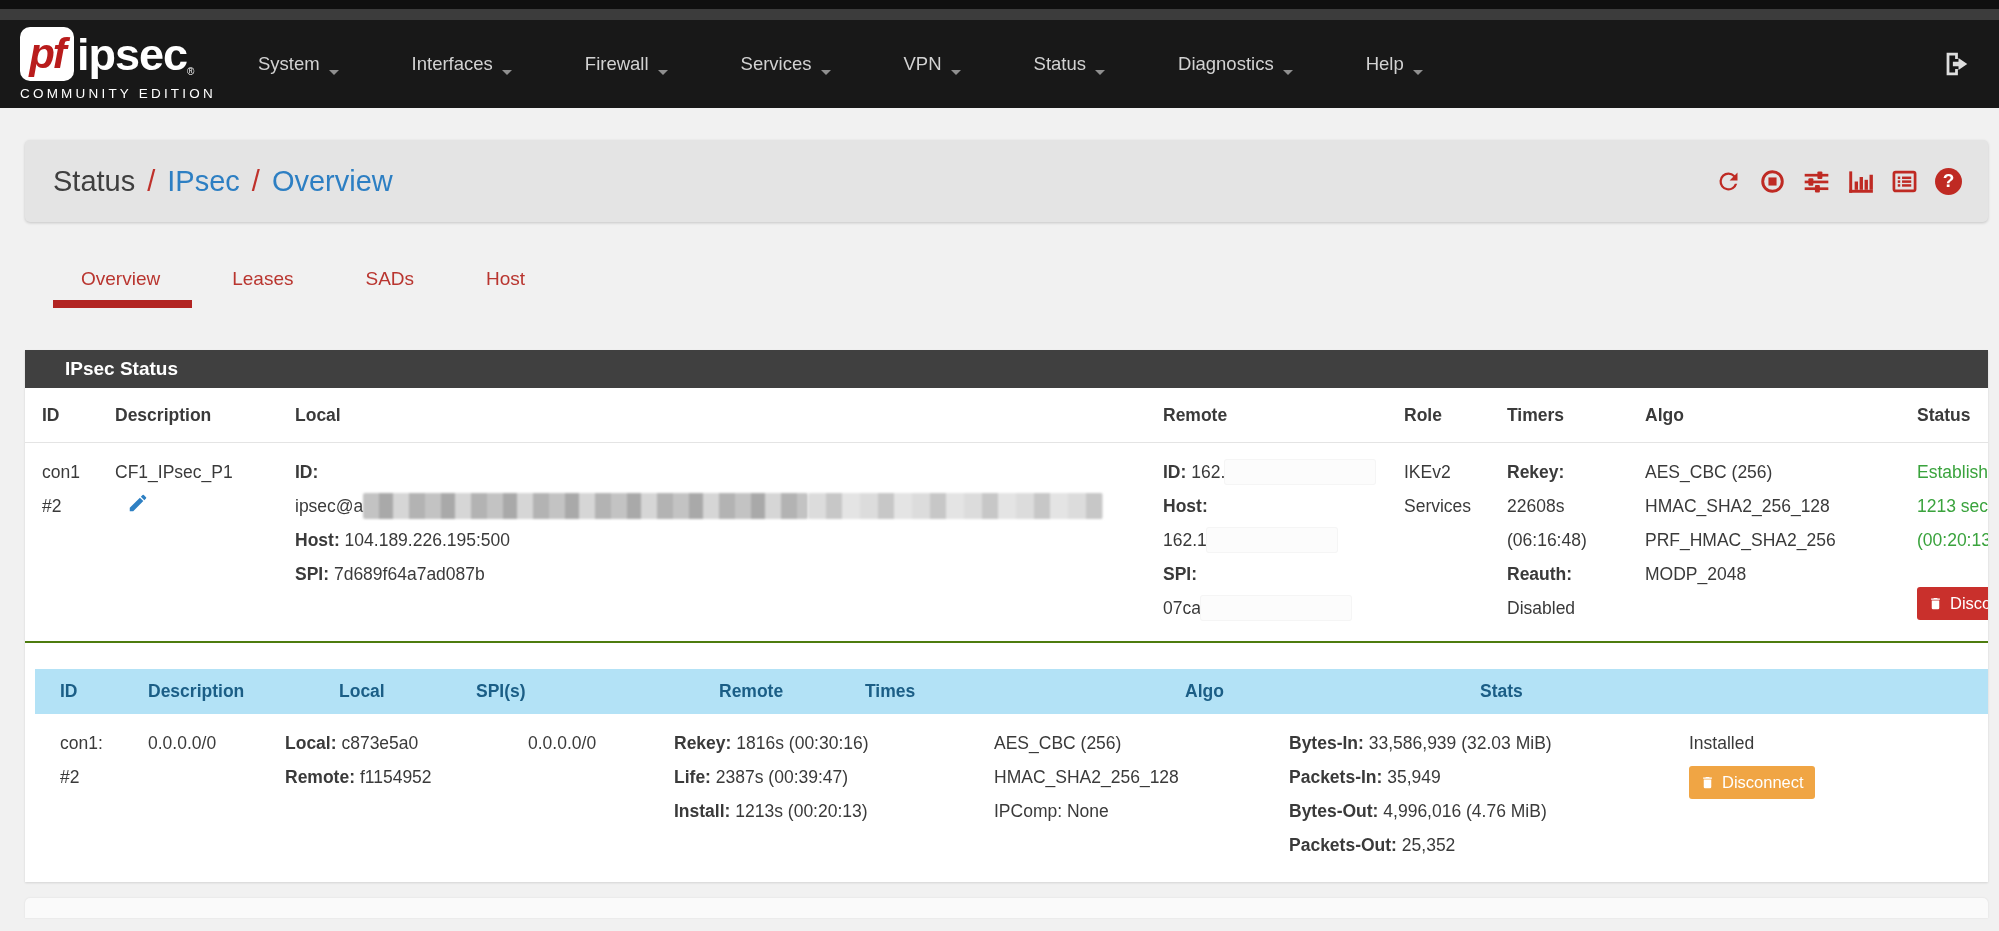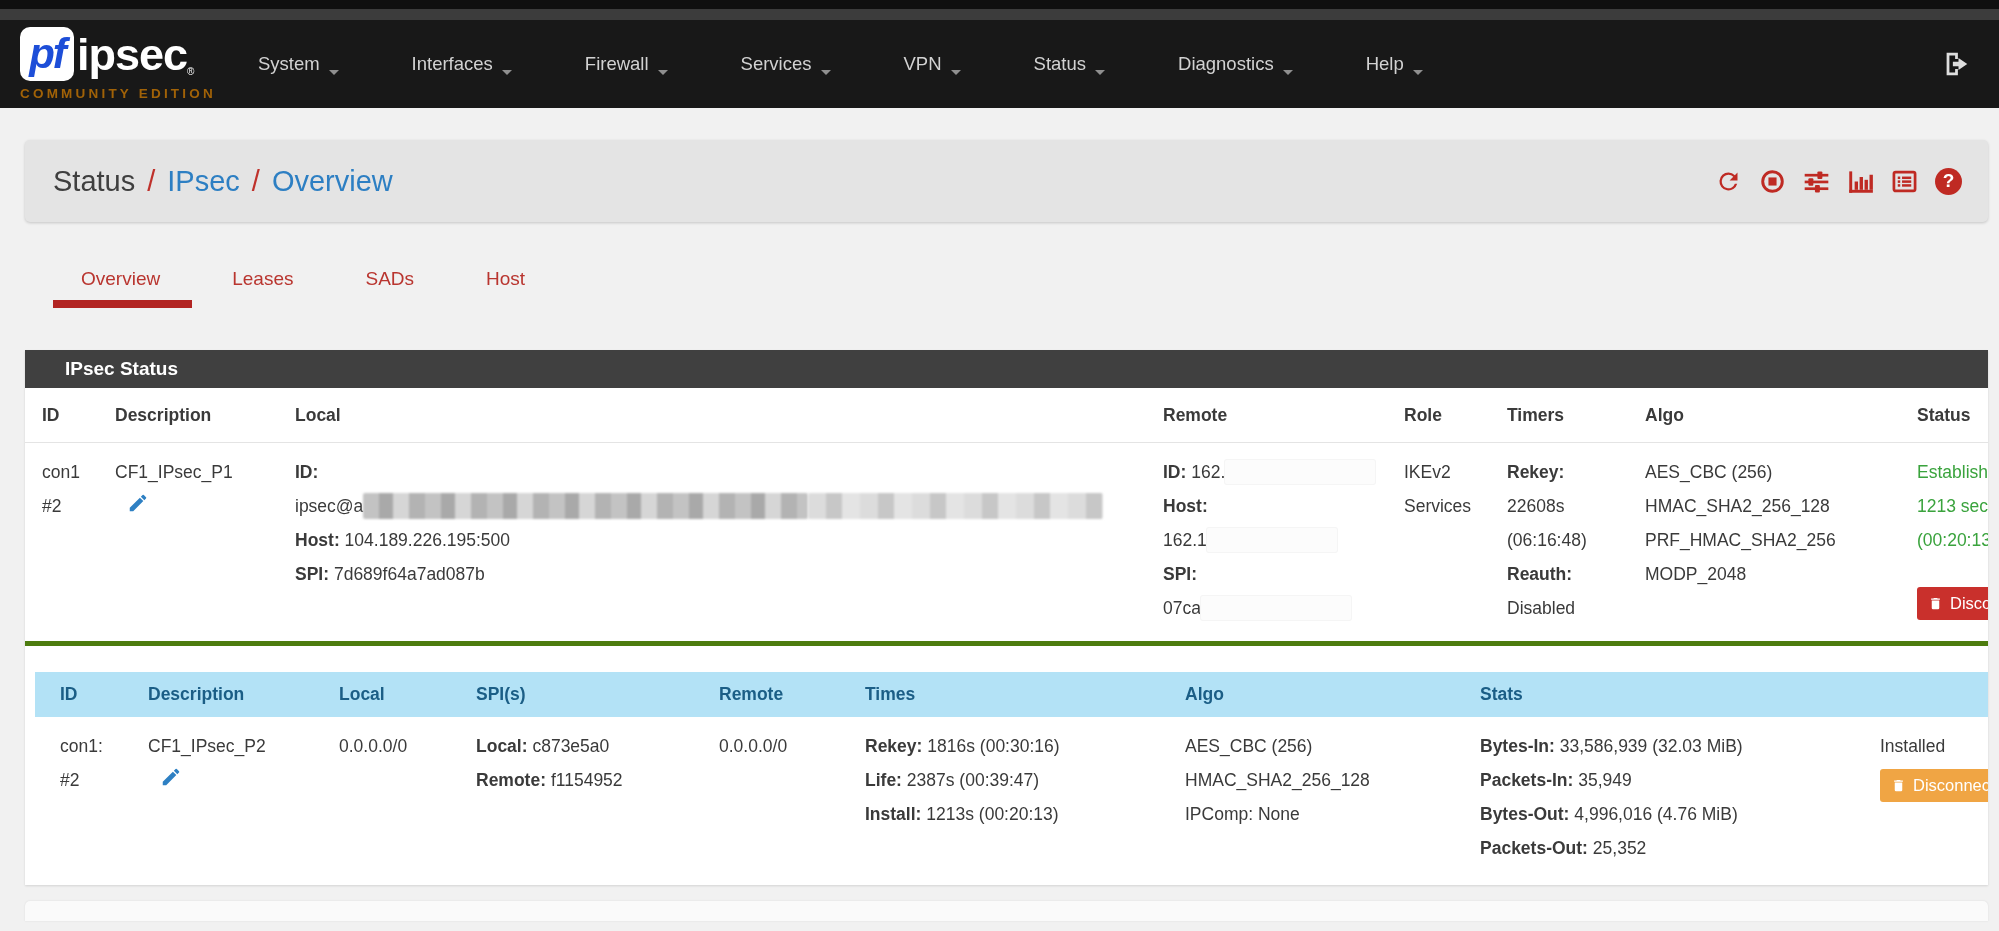--- a/index.html
+++ b/index.html
@@ -6,24 +6,24 @@
   html,body { width:1999px; height:931px; overflow:hidden; }
   body { background:#f1f1f1; font-family:"Liberation Sans", sans-serif; color:#3a3a3a; }
 
   
   .strip1 { height:9px; background:#101010; }
   .strip2 { height:11px; background:#3c3c3c; }
   .nav { height:88px; background:#181818; display:flex; align-items:center; padding:0 28px 0 20px; }
   .brand { display:flex; flex-direction:column; cursor:pointer; }
   .brand-row { display:flex; align-items:center; }
   .pf-box { width:54px; height:54px; background:#ffffff; border-radius:10px; display:flex; align-items:center; justify-content:center;
-            font-style:italic; font-weight:bold; font-size:42px; color:#1d4ed8; letter-spacing:-2px; }
+            font-style:italic; font-weight:bold; font-size:42px; color:#b91c1c; letter-spacing:-2px; }
   .sense { color:#fff; font-weight:bold; font-size:45px; letter-spacing:-1px; line-height:1; margin-left:3px; }
   .reg { color:#fff; font-size:10px; align-self:flex-end; margin-bottom:4px; }
-  .edition { color:#a16207; font-size:13.5px; font-weight:bold; letter-spacing:3.2px; margin-top:5px; }
+  .edition { color:#ffffff; font-size:13.5px; font-weight:normal; letter-spacing:3.2px; margin-top:5px; }
   .nav-items { display:flex; margin-left:42px; }
   .nav-item { margin-right:73px; color:#d2d2d2; font-size:18.5px; display:flex; align-items:flex-end; cursor:pointer; white-space:nowrap; }
   .caret { width:0; height:0; border-left:5px solid transparent; border-right:5px solid transparent; border-top:5px solid #8f8f8f; margin-left:9px; }
   .logout { margin-left:auto; cursor:pointer; display:flex; }
   .logout svg { width:30px; height:30px; fill:#dedede; }
 
   .container { width:1963px; margin-left:25px; }
 
   
   .crumbbar { margin-top:32px; height:82px; background:#e4e4e4; border-radius:5px; box-shadow:0 1px 3px rgba(0,0,0,.18);
@@ -41,21 +41,21 @@
   .tab { color:#b9352f; font-size:19px; padding-bottom:18px; position:relative; cursor:pointer; }
   .tab.active::after { content:""; position:absolute; left:-28px; right:-32px; bottom:0; height:8px; background:#b22422; }
 
   
   .panel { margin-top:42px; background:#fff; overflow:hidden; box-shadow:0 1px 2px rgba(0,0,0,.12); }
   .panel-header { height:38px; background:#404040; color:#fff; font-weight:bold; font-size:19px; display:flex; align-items:center; padding-left:40px; }
   .row { display:flex; }
   .c { padding:12px 0 16px 17px; font-size:17.5px; line-height:34px; }
   .h { font-weight:bold; line-height:20px; padding-top:17px; padding-bottom:17px; }
   .thead { border-bottom:1px solid #e4e4e4; }
-  .trow  { border-bottom:5px solid #4d7c0f; }
+  .trow  { border-bottom:2px solid #4d7c0f; }
   .c-id{width:73px} .c-desc{width:180px} .c-local{width:868px} .c-remote{width:241px}
   .c-role{width:103px} .c-timers{width:138px} .c-algo{width:272px}
   .c-status{flex:1; min-width:0; overflow:hidden; white-space:nowrap;}
   b.lbl { font-weight:bold; }
   .pencil { margin-top:2px; margin-left:12px; }
   .pencil svg { width:22px; height:22px; fill:#2e80c3; cursor:pointer; }
 
   .redact-dark { display:inline-block; width:445px; height:26px; vertical-align:-7px; border-radius:2px;
     background:repeating-linear-gradient(90deg,#c3c3c3 0 16px,#a9a9a9 16px 30px,#d6d6d6 30px 46px,#b3b3b3 46px 62px);
     filter:blur(1.3px); }
@@ -273,28 +273,20 @@
         <div class="k k-algo">Algo</div>
         <div class="k k-stats">Stats</div>
         <div class="k k-status"></div>
       </div>
 
       <div class="row cdata">
         <div class="k k-id">
           <div>con1:</div>
           <div>#2</div>
         </div>
-        <div class="k k-desc">
-          <div>CF1_IPsec_P2</div>
-          <div class="pencil">
-            <svg viewBox="0 0 24 24">
-                <path d="M3 17.25V21h3.75L17.81 9.94l-3.75-3.75L3 17.25zM20.71 7.04a1 1 0 0 0 0-1.41l-2.34-2.34a1 1 0 0 0-1.41 0l-1.83 1.83 3.75 3.75 1.83-1.83z"></path>
-              </svg>
-          </div>
-        </div>
         <div class="k k-local">
           <div>0.0.0.0/0</div>
         </div>
         <div class="k k-spi">
           <div><b class="lbl">Local:</b> <span>c873e5a0</span></div>
           <div><b class="lbl">Remote:</b> <span>f1154952</span></div>
         </div>
         <div class="k k-remote">
           <div>0.0.0.0/0</div>
         </div>

